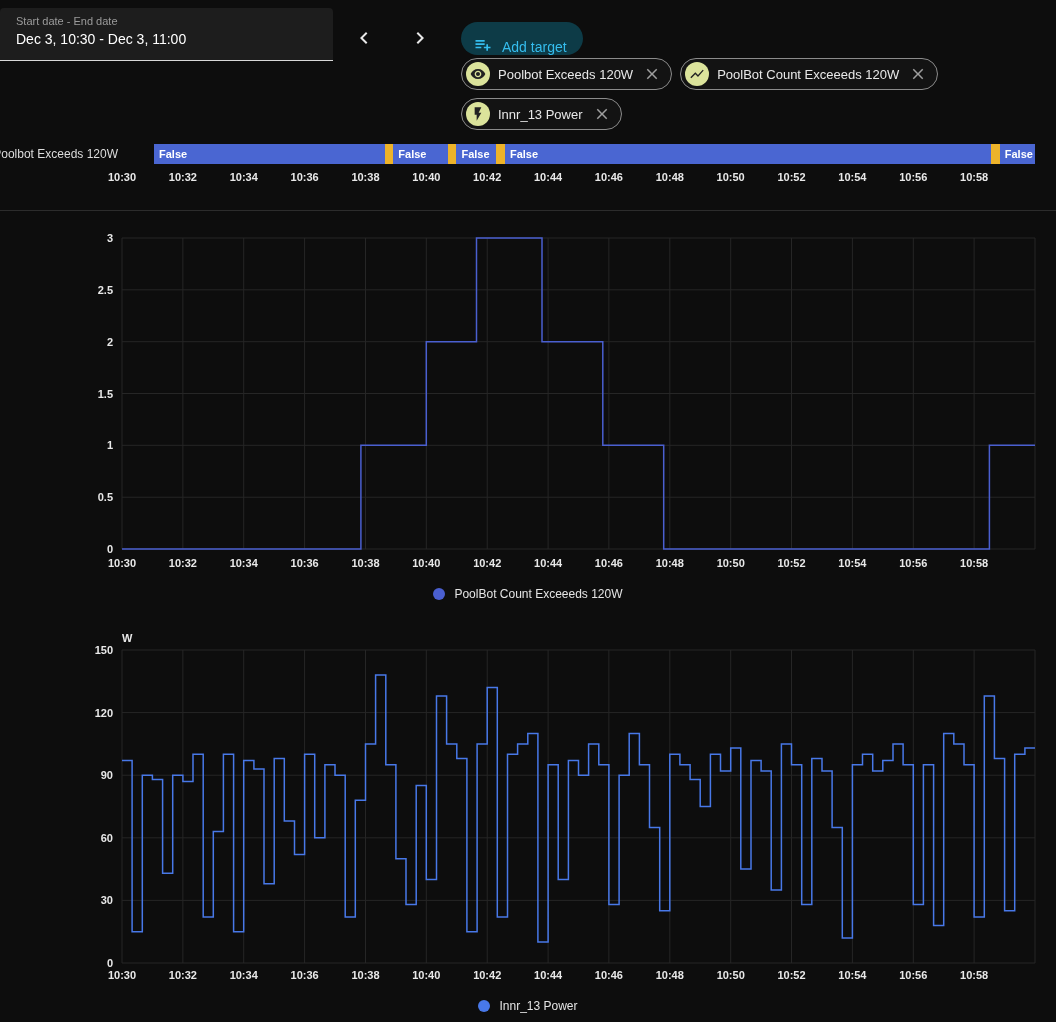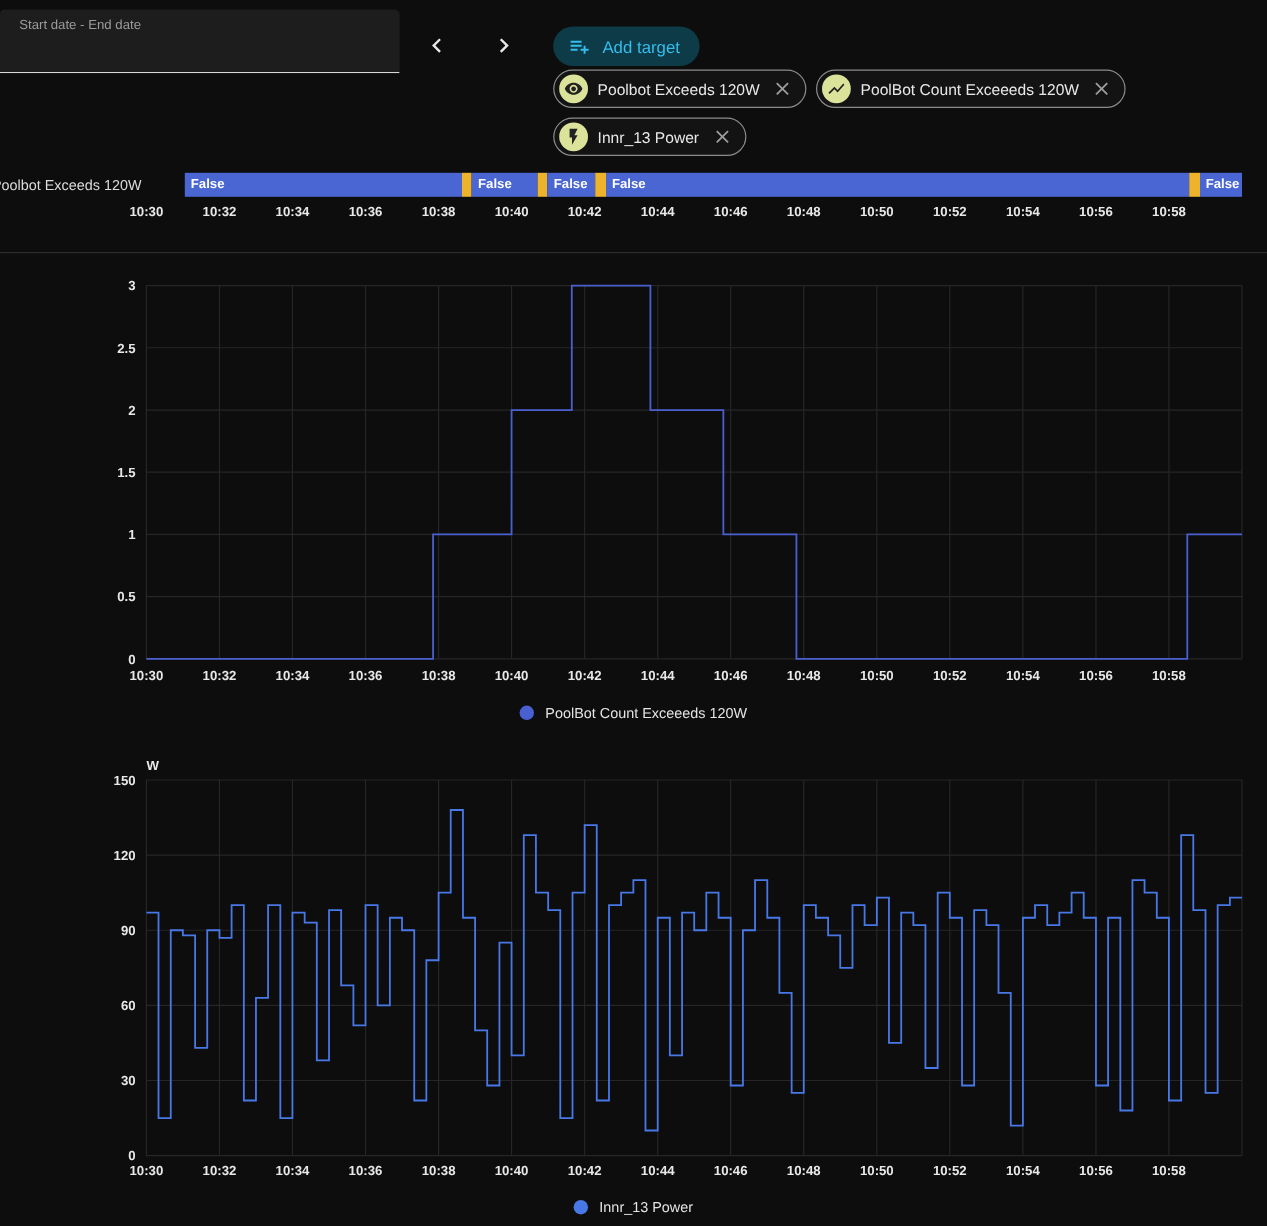--- a/index.html
+++ b/index.html
@@ -14,21 +14,21 @@
   .date-label { font-size:11px; color:#9b9b9b; }
   .date-value { font-size:14px; color:#ffffff; font-weight:500; margin-top:4px; }
 
   
   .nav-btn { width:28px; height:28px; background:none; border:none; cursor:pointer;
     display:flex; align-items:center; justify-content:center; }
   .nav-btn svg { fill:#e8e8e8; }
 
   
   .add-target { left:461px; top:22px; height:33px; border-radius:17px; background:#0d3b47;
-    color:#35bdee; display:flex; align-items:center; gap:9px; padding:0 16px 0 12px;
+    color:#35bdee; display:flex; align-items:flex-end; gap:9px; padding:0 16px 0 12px;
     font-size:14px; font-weight:500; border:none; cursor:pointer; font-family:inherit; }
   .add-target svg { fill:#35bdee; }
 
   
   .chips { left:461px; top:58px; width:560px; display:flex; flex-wrap:wrap; gap:8px; }
   .chip { height:32px; border:1px solid #8b8b8b; border-radius:16px; display:flex; align-items:center;
     background:#131313; padding:0 10px 0 4px; gap:8px; cursor:pointer; }
   .chip-avatar { width:24px; height:24px; border-radius:50%; background:#dbe39b;
     display:flex; align-items:center; justify-content:center; flex:0 0 auto; }
   .chip-avatar svg { fill:#222222; }
@@ -59,20 +59,21 @@
     gap:9px; font-size:12px; color:#e4e4e4; cursor:pointer; }
   .legend-dot { width:12px; height:12px; border-radius:50%; background:#4a5fd0; flex:0 0 auto; }
 </style>
 </head>
 <body>
 
 <div class="page">
 
   <div class="abs date-field">
     <div class="date-label">Start date - End date</div>
+    <div class="date-value">Dec 3, 10:30 - Dec 3, 11:00</div>
   </div>
 
   <button class="abs nav-btn" style="left:350px;top:24px;">
     <span style="display:flex;">
       <svg width="24" height="24" viewBox="0 0 24 24">
           <path d="M15.41 7.41L14 6l-6 6 6 6 1.41-1.41L10.83 12z"></path>
         </svg>
     </span>
   </button>
   <button class="abs nav-btn" style="left:406px;top:24px;">

